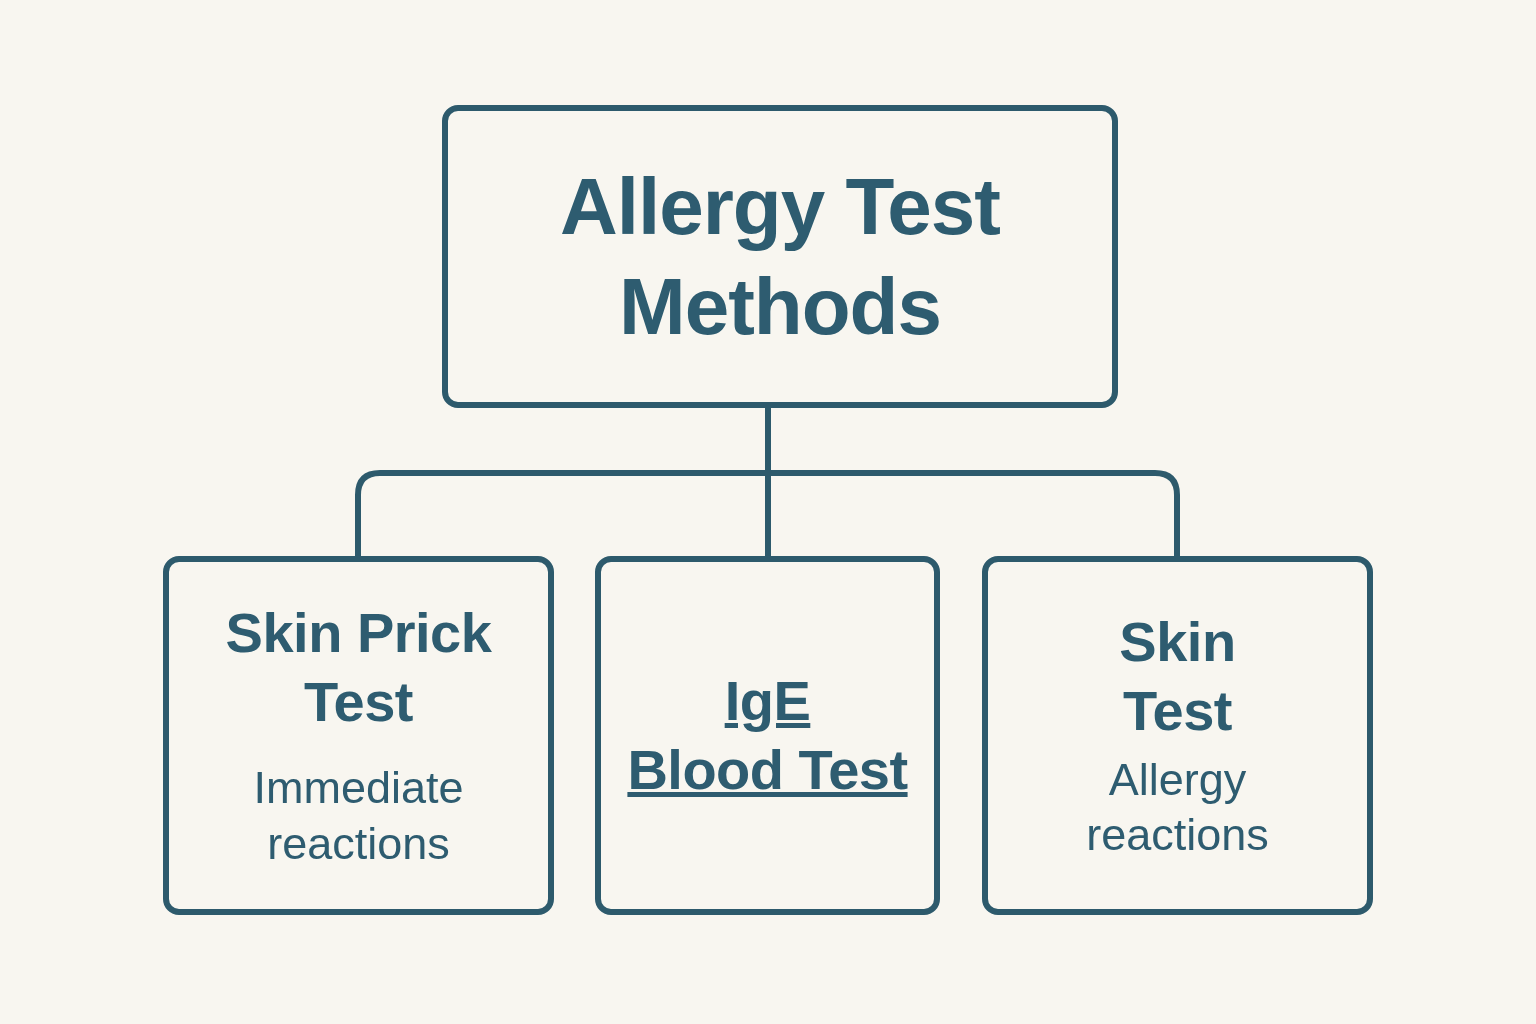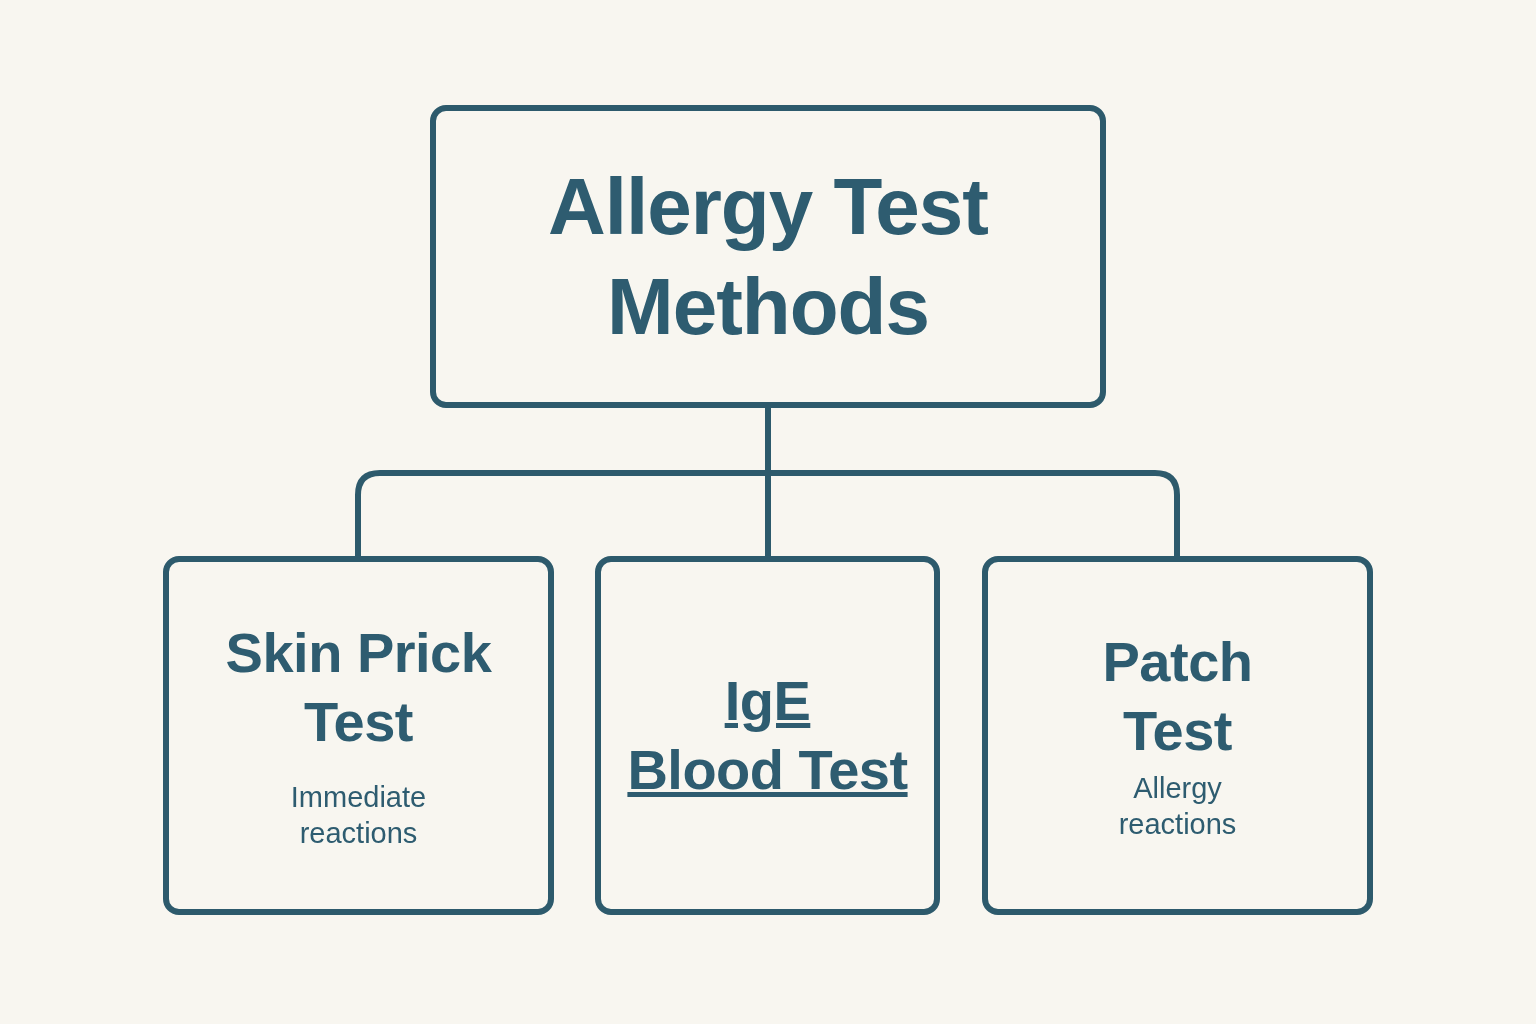--- a/index.html
+++ b/index.html
@@ -30,39 +30,39 @@
     border-radius: 16px;
     background: var(--bg);
     color: var(--text);
     display: flex;
     flex-direction: column;
     align-items: center;
     justify-content: center;
     text-align: center;
   }
   .node-title, .node-subtitle { white-space: pre-line; }
-  .root-node { left: 430px; top: 105px; width: 676px; height: 303px; text-align: center; }
+  .root-node { left: 442px; top: 105px; width: 676px; height: 303px; text-align: center; }
   .root-node .node-title {
     font-size: 80px;
     font-weight: 700;
     line-height: 1.25;
     letter-spacing: -1px;
   }
   .child-node { top: 556px; height: 359px; }
   .child-node-0 { left: 163px;  width: 391px; gap: 17px; }
   .child-node-1 { left: 595px;  width: 345px; text-decoration: underline; }
   .child-node-2 { left: 982px;  width: 391px; }
   .child-node .node-title {
     font-size: 56px;
     font-weight: 700;
     line-height: 1.23;
     letter-spacing: -0.5px;
   }
   .child-node .node-subtitle {
-    font-size: 29px;
+    font-size: 45px;
     font-weight: 400;
     line-height: 1.24;
     margin-top: 6px;
   }
 </style>
 </head>
 <body>
 
 <div class="stage">
 
@@ -82,19 +82,19 @@
     <div class="node-subtitle">Immediate
 reactions</div>
   </div>
 
   <div class="node child-node child-node-1">
     <div class="node-title">IgE
 Blood Test</div>
   </div>
 
   <div class="node child-node child-node-2">
-    <div class="node-title">Patch
+    <div class="node-title">Skin
 Test</div>
     <div class="node-subtitle">Allergy
 reactions</div>
   </div>
 
 </div>
 
 </body></html>

